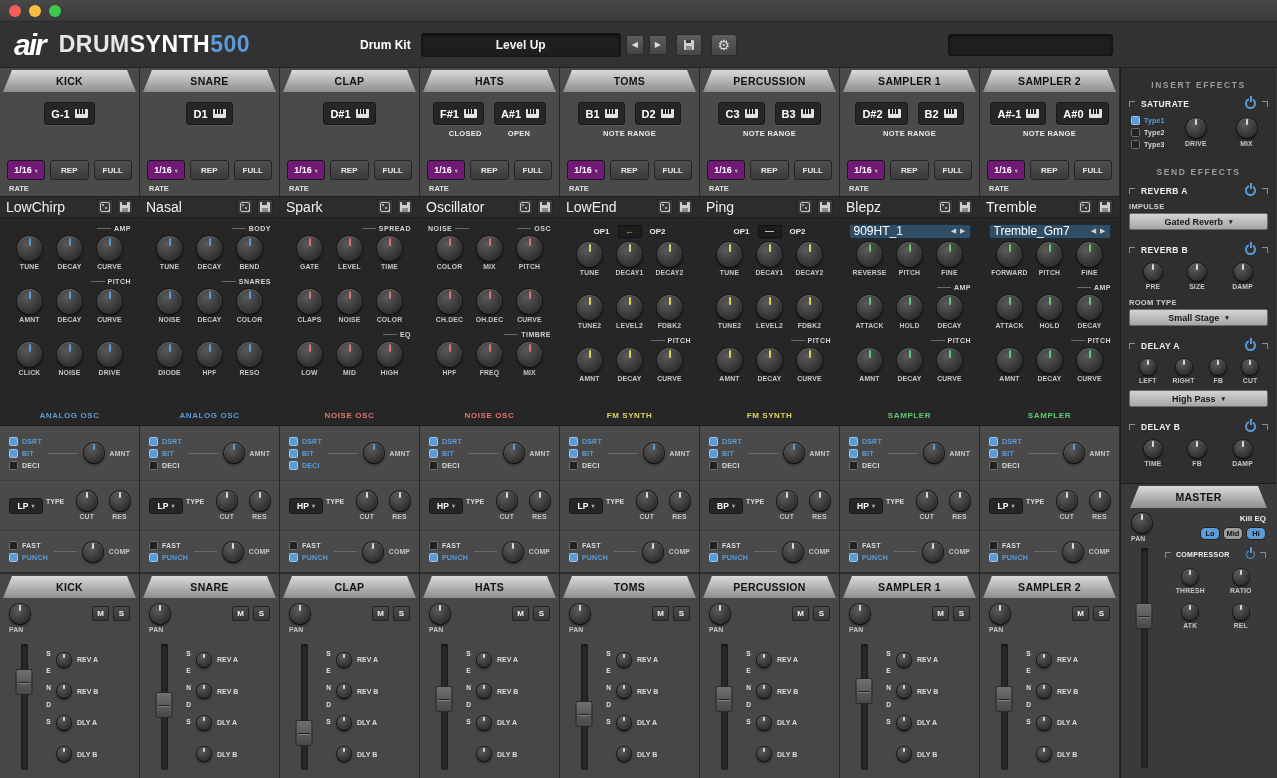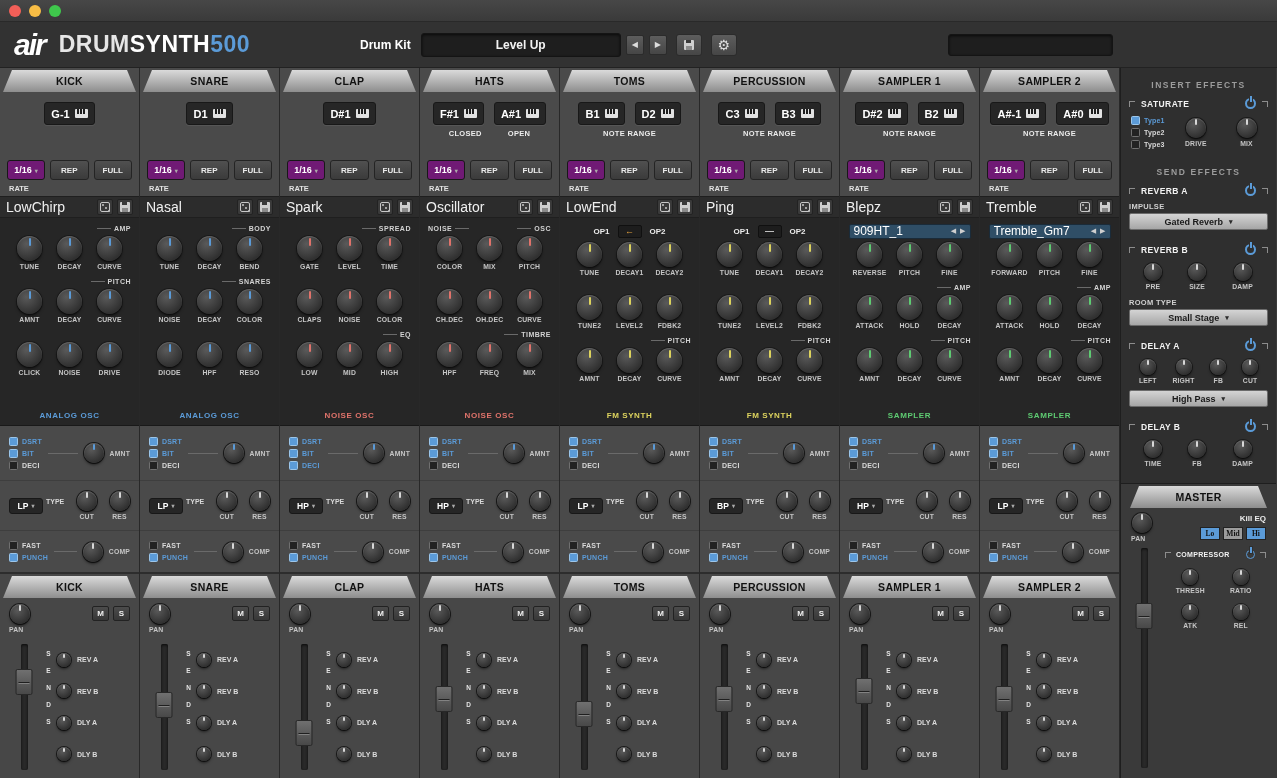--- a/index.html
+++ b/index.html
@@ -133,21 +133,21 @@
 .side-knobs .knob-unit{width:auto;}
 .small-label{font-size:7.5px;font-weight:bold;color:#d0d0d0;margin:4px 0 2px;letter-spacing:.3px;}
 .dropdown{height:17px;background:linear-gradient(#d4d4d4,#a6a6a6);border:1px solid #6b6b6b;border-radius:2px;display:flex;align-items:center;justify-content:center;gap:6px;font-size:9px;font-weight:bold;color:#191919;margin:2px 0;}
 
 .master{margin:2px -8px 0;background:#3a3a3a;border-top:1px solid #1e1e1e;flex:1;display:flex;flex-direction:column;padding:0 9px;}
 .master .chan-tab{margin:2px 0;}
 .master-top{display:flex;align-items:flex-start;padding:3px 1px 0;flex:0 0 auto;}
 .killeq{margin-left:auto;display:flex;flex-direction:column;align-items:flex-end;gap:4px;padding-top:1px;}
 .killeq-label{font-size:8px;font-weight:bold;color:#ececec;}
 .eq-btns{display:flex;gap:3px;}
-.eq-btn{width:20px;height:13px;border-radius:0;background:#9c9c9c;border:1px solid #222;color:#111;font-size:7.5px;font-weight:bold;display:flex;align-items:center;justify-content:center;font-family:Liberation Serif, serif;}
+.eq-btn{width:20px;height:13px;border-radius:5px;background:#9c9c9c;border:1px solid #222;color:#111;font-size:7.5px;font-weight:bold;display:flex;align-items:center;justify-content:center;}
 .eq-btn.on{background:var(--blue,#5b9bd8);}
 .master-body{flex:1;display:flex;gap:8px;padding:6px 1px 10px;}
 .master-body .fader-col{width:26px;}
 .comp-block{flex:1;display:flex;flex-direction:column;}
 .comp-head{display:flex;align-items:center;gap:5px;height:13px;}
 .comp-title{font-size:7px;font-weight:bold;color:#f2f2f2;letter-spacing:.3px;margin-right:auto;}
 .comp-grid{display:flex;flex-wrap:wrap;justify-content:space-around;row-gap:10px;padding-top:8px;}
 .comp-grid .knob-unit{width:44px;}
 </style>
 </head>

